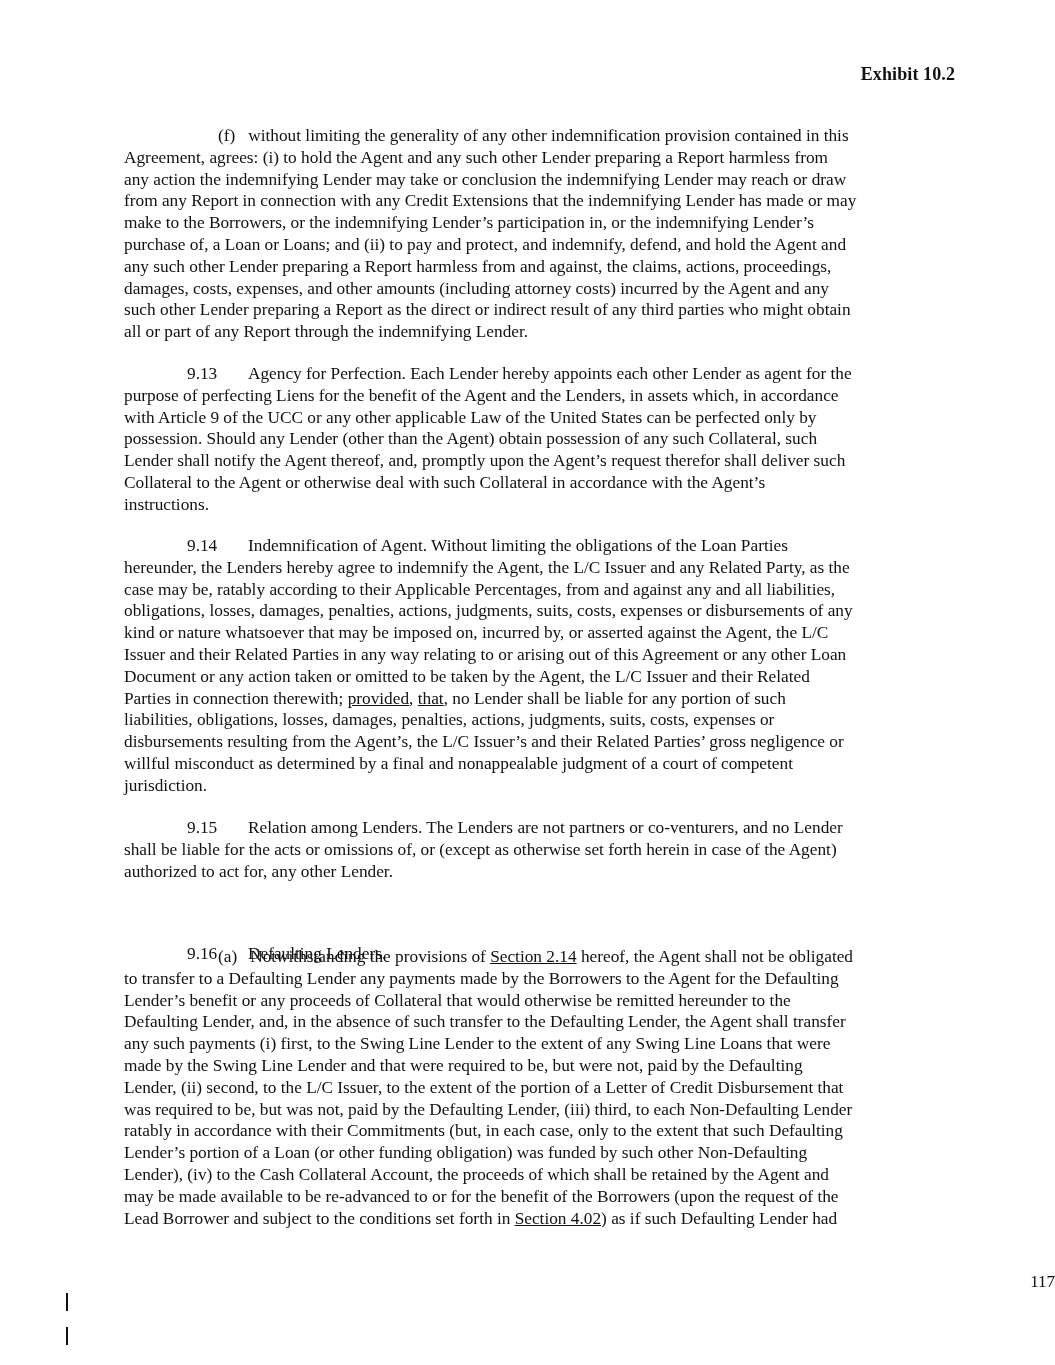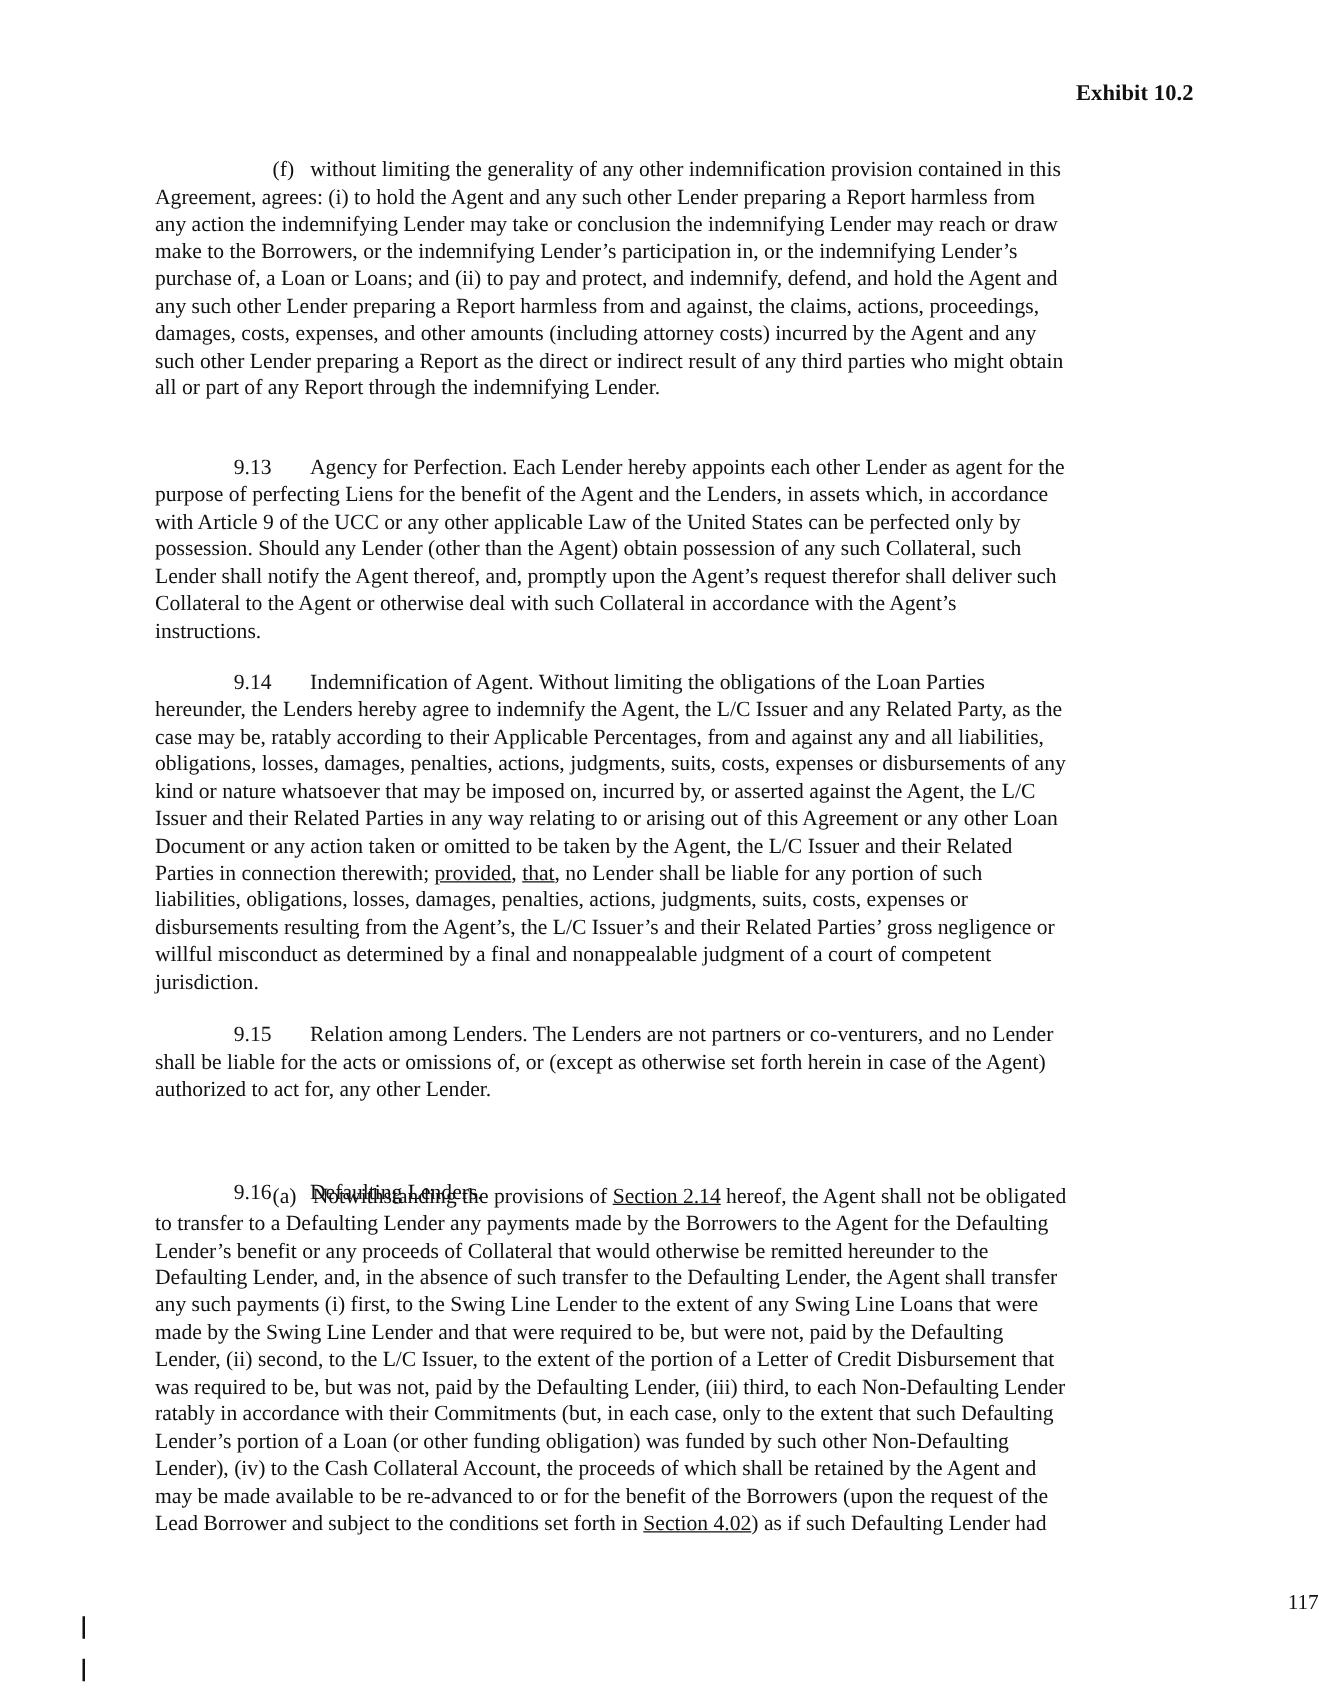--- a/index.html
+++ b/index.html
@@ -24,20 +24,21 @@
 </style>
 </head>
 <body>
 
 <div class="exhibit">Exhibit 10.2</div>
 
 <div class="para" style="top:125px;">
   <div class="line indent-sub"><span>(f)</span>&nbsp;&nbsp;&nbsp;<span>without limiting the generality of any other indemnification provision contained in this</span></div>
   <div class="line">Agreement, agrees: (i) to hold the Agent and any such other Lender preparing a Report harmless from</div>
   <div class="line">any action the indemnifying Lender may take or conclusion the indemnifying Lender may reach or draw</div>
+  <div class="line">from any Report in connection with any Credit Extensions that the indemnifying Lender has made or may</div>
   <div class="line">make to the Borrowers, or the indemnifying Lender’s participation in, or the indemnifying Lender’s</div>
   <div class="line">purchase of, a Loan or Loans; and (ii) to pay and protect, and indemnify, defend, and hold the Agent and</div>
   <div class="line">any such other Lender preparing a Report harmless from and against, the claims, actions, proceedings,</div>
   <div class="line">damages, costs, expenses, and other amounts (including attorney costs) incurred by the Agent and any</div>
   <div class="line">such other Lender preparing a Report as the direct or indirect result of any third parties who might obtain</div>
   <div class="line">all or part of any Report through the indemnifying Lender.</div>
 </div>
 
 <div class="para" style="top:363px;">
   <div class="line indent-sec"><span class="secnum">9.13</span><span class="heading">Agency for Perfection</span><span>.  Each Lender hereby appoints each other Lender as agent for the</span></div>

